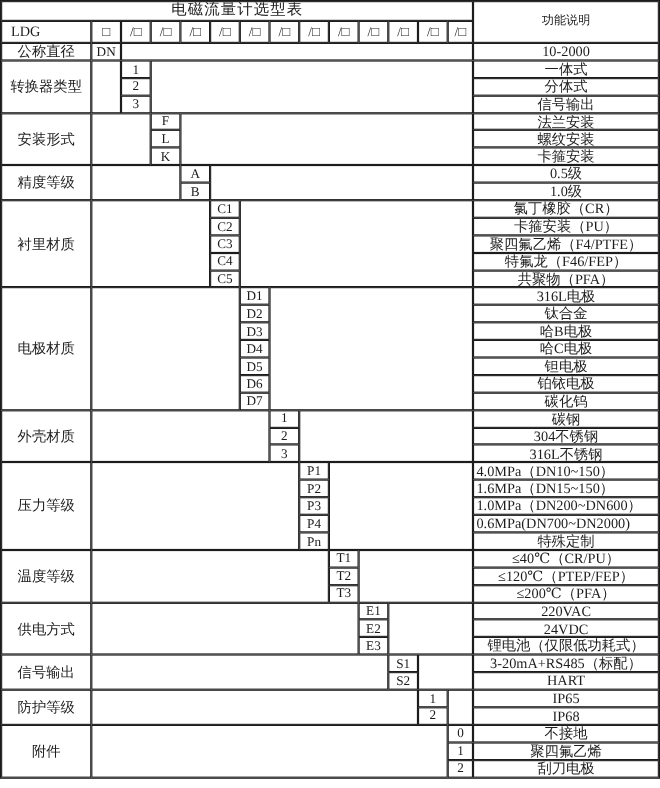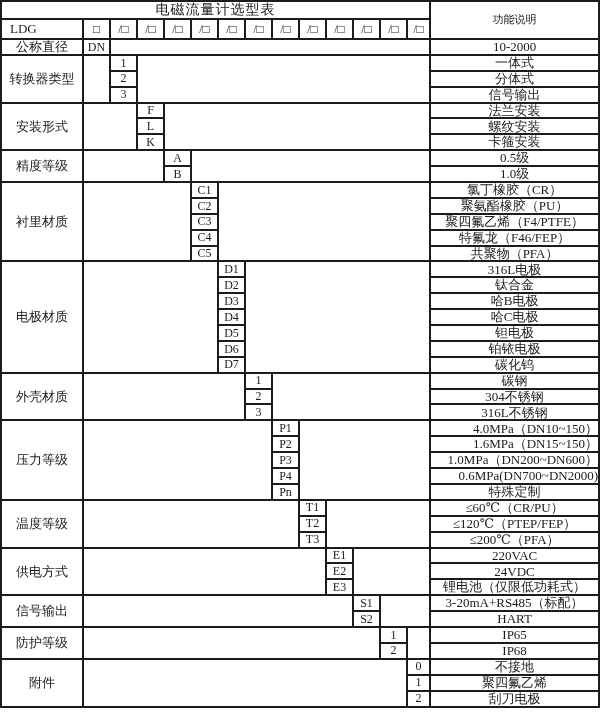--- a/index.html
+++ b/index.html
@@ -11,21 +11,21 @@
      overflow:hidden;white-space:nowrap;line-height:1.05;}
   tr.title-row{height:18px;}
   tr.ldg-row{height:20px;}
   td.title-cell{font-size:14px;letter-spacing:1px;}
   td.fhead{font-size:11px;}
   td.lbl{font-size:13px;}
   td.ldg-lbl{text-align:left;padding-left:8px;font-size:13px;}
   td.code{font-size:12px;}
   td.box{font-size:12px;}
   td.func{font-size:13px;}
-  td.func.left{text-align:right;padding-left:2px;}
+  td.func.left{text-align:left;padding-left:2px;}
   td.spacer{border:1px solid #1c1c1c;}
 </style>
 </head>
 <body>
 
 <div class="wrap">
   <table role="table">
     <colgroup>
       <col style="width:82px">
       <col style="width:27px">
@@ -113,21 +113,21 @@
         </tr>
         <tr>
           <td class="lbl" rowspan="5">衬里材质</td>
           <td class="spacer" colspan="4" rowspan="5"></td>
           <td class="code">C1</td>
           <td class="spacer" colspan="8" rowspan="5"></td>
           <td class="func">氯丁橡胶（CR）</td>
         </tr>
         <tr>
           <td class="code">C2</td>
-          <td class="func">聚氨酯橡胶（PU）</td>
+          <td class="func">卡箍安装（PU）</td>
         </tr>
         <tr>
           <td class="code">C3</td>
           <td class="func">聚四氟乙烯（F4/PTFE）</td>
         </tr>
         <tr>
           <td class="code">C4</td>
           <td class="func">特氟龙（F46/FEP）</td>
         </tr>
         <tr>
@@ -201,21 +201,21 @@
         </tr>
         <tr>
           <td class="code">Pn</td>
           <td class="func">特殊定制</td>
         </tr>
         <tr>
           <td class="lbl" rowspan="3">温度等级</td>
           <td class="spacer" colspan="8" rowspan="3"></td>
           <td class="code">T1</td>
           <td class="spacer" colspan="4" rowspan="3"></td>
-          <td class="func">≤60℃（CR/PU）</td>
+          <td class="func">≤40℃（CR/PU）</td>
         </tr>
         <tr>
           <td class="code">T2</td>
           <td class="func">≤120℃（PTEP/FEP）</td>
         </tr>
         <tr>
           <td class="code">T3</td>
           <td class="func">≤200℃（PFA）</td>
         </tr>
         <tr>

